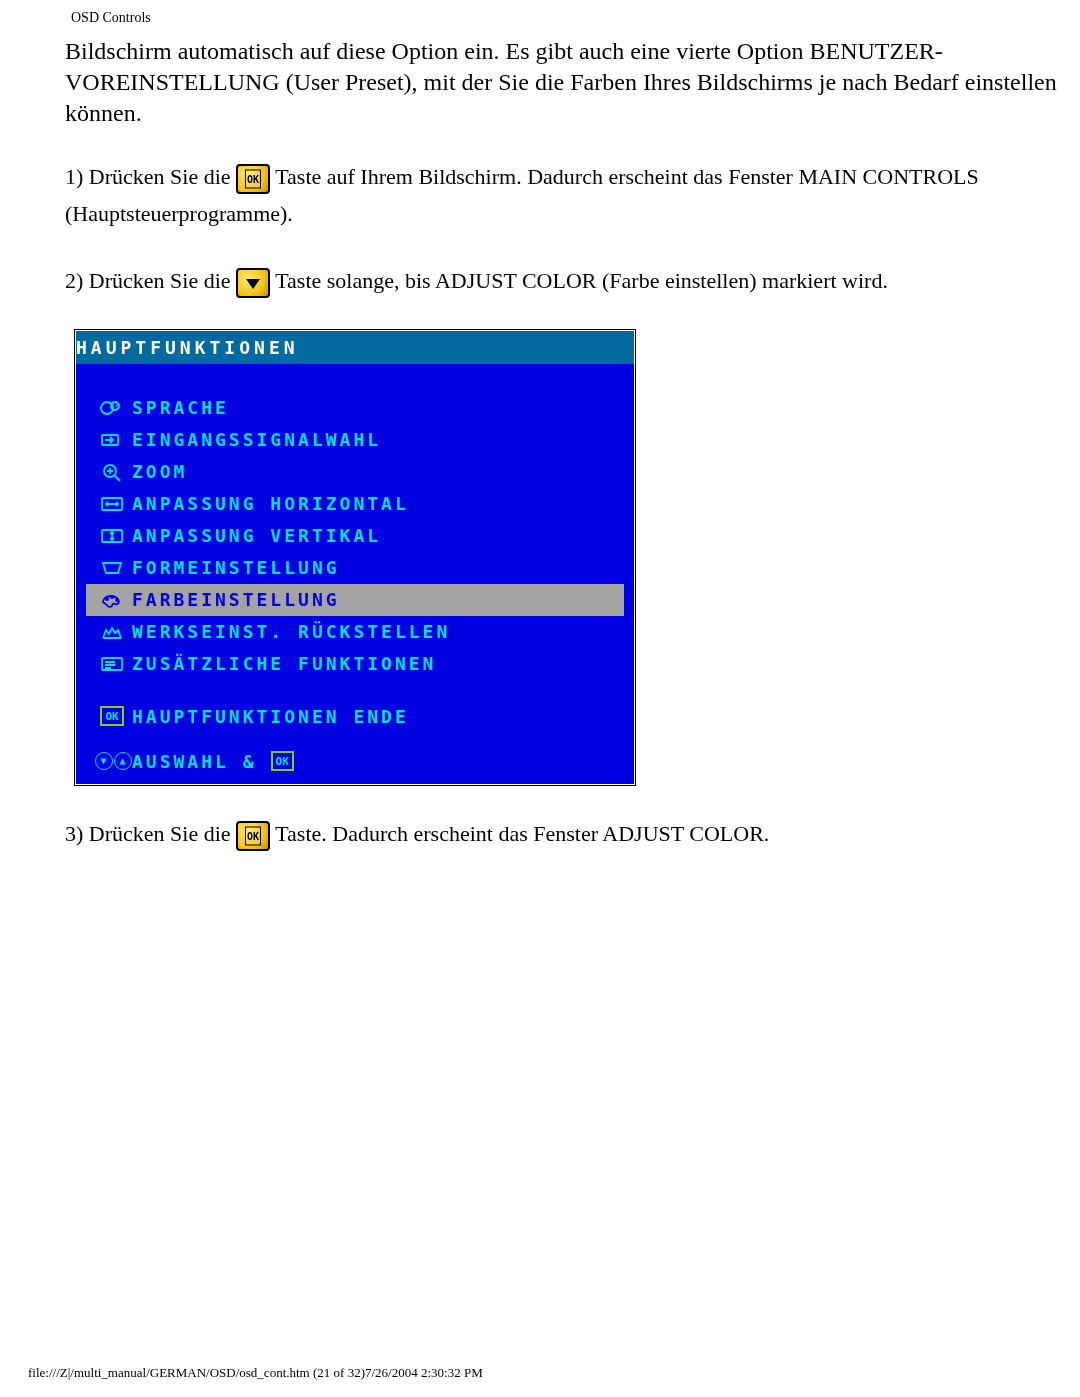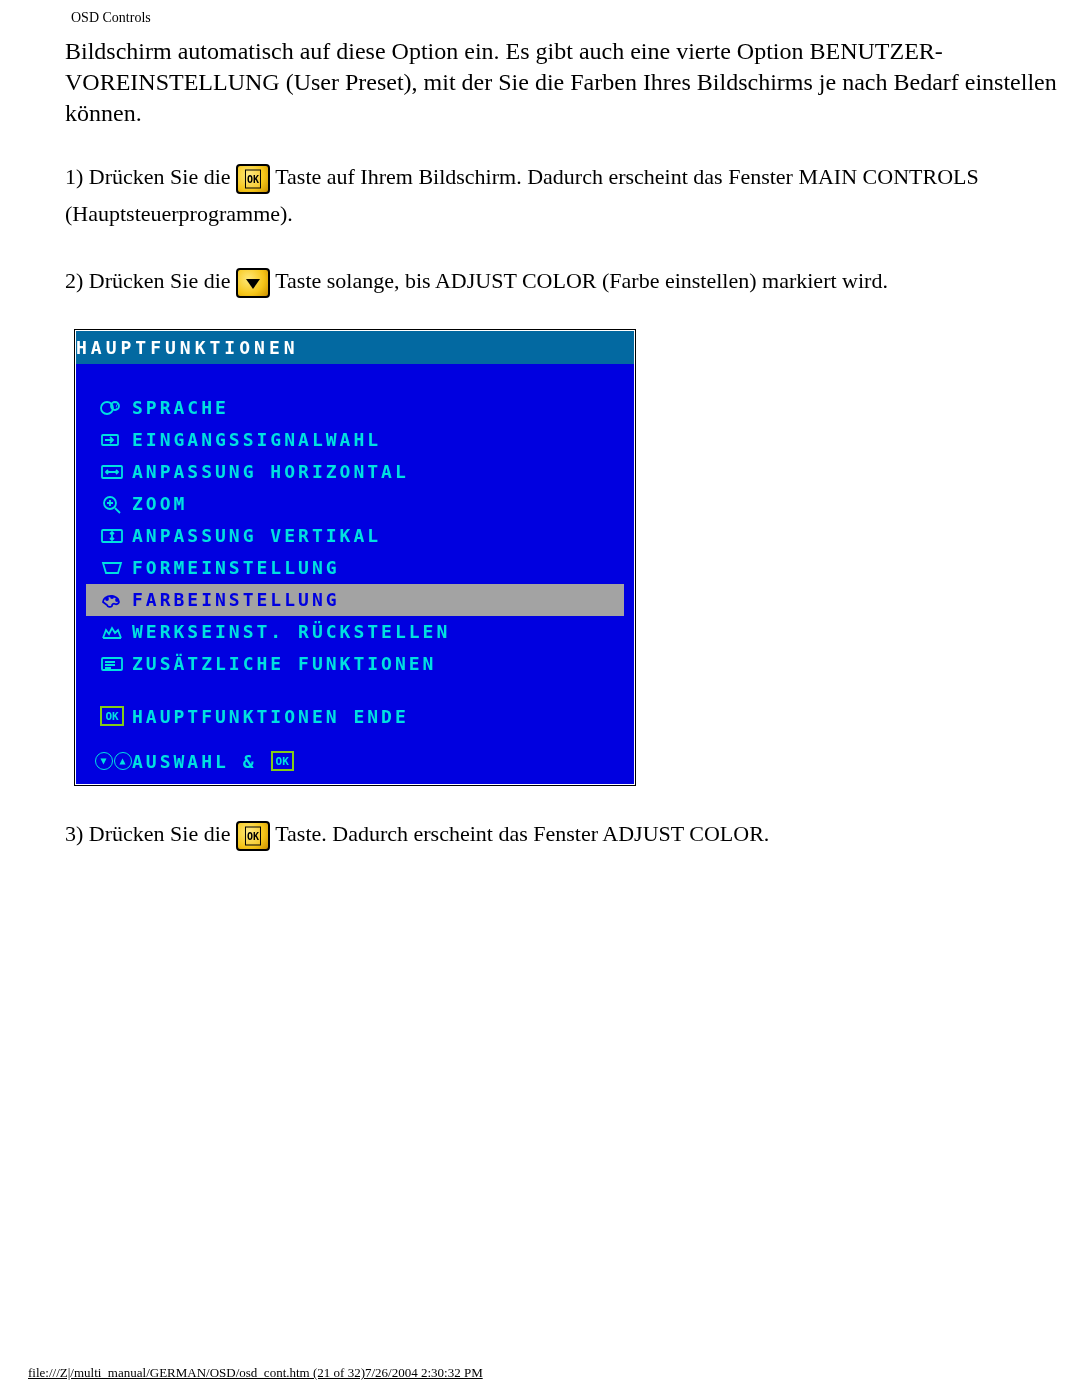--- a/index.html
+++ b/index.html
@@ -167,21 +167,20 @@
   
   .ico svg { width: 26px; height: 20px; }
   .ico1 svg, .ico2 svg, .ico3 svg, .ico4 svg, .ico5 svg,
   .ico6 svg, .ico7 svg, .ico8 svg, .ico9 svg { stroke: currentColor; fill: none; stroke-width: 1.8; }
 
   .footer-path {
     font-size: 13px;
     position: absolute;
     bottom: 16px;
     left: 28px;
-    text-decoration: underline;
   }
   .page-container {
     position: relative;
     height: 1397px;
     padding-left: 43px;
   }
 </style>
 </head>
 <body>
 <div class="page-container">
@@ -222,37 +221,37 @@
       <span class="osd-icon ico ico2">
         <svg viewBox="0 0 26 20">
                 <rect x="3" y="5" width="16" height="10" rx="1"></rect>
                 <path d="M6 10 h8 m-3 -3 l3 3 l-3 3"></path>
               </svg>
       </span>
       <span class="osd-label">EINGANGSSIGNALWAHL</span>
     </div>
 
     <div class="osd-row">
+      <span class="osd-icon ico ico3">
+        <svg viewBox="0 0 26 20">
+                <circle cx="11" cy="9" r="6"></circle>
+                <path d="M11 6 v6 M8 9 h6 M16 14 l5 5"></path>
+              </svg>
+      </span>
+      <span class="osd-label">ZOOM</span>
+    </div>
+
+    <div class="osd-row">
       <span class="osd-icon ico ico4">
         <svg viewBox="0 0 26 20">
                 <rect x="3" y="4" width="20" height="12" rx="1"></rect>
                 <path d="M7 10 h12 m-10 -2 l-2 2 l2 2 m8 -4 l2 2 l-2 2"></path>
               </svg>
       </span>
       <span class="osd-label">ANPASSUNG HORIZONTAL</span>
-    </div>
-
-    <div class="osd-row">
-      <span class="osd-icon ico ico3">
-        <svg viewBox="0 0 26 20">
-                <circle cx="11" cy="9" r="6"></circle>
-                <path d="M11 6 v6 M8 9 h6 M16 14 l5 5"></path>
-              </svg>
-      </span>
-      <span class="osd-label">ZOOM</span>
     </div>
 
     <div class="osd-row">
       <span class="osd-icon ico ico5">
         <svg viewBox="0 0 26 20">
                 <rect x="3" y="4" width="20" height="12" rx="1"></rect>
                 <path d="M13 6 v8 m-2 -6 l2 -2 l2 2 m-4 4 l2 2 l2 -2"></path>
               </svg>
       </span>
       <span class="osd-label">ANPASSUNG VERTIKAL</span>

